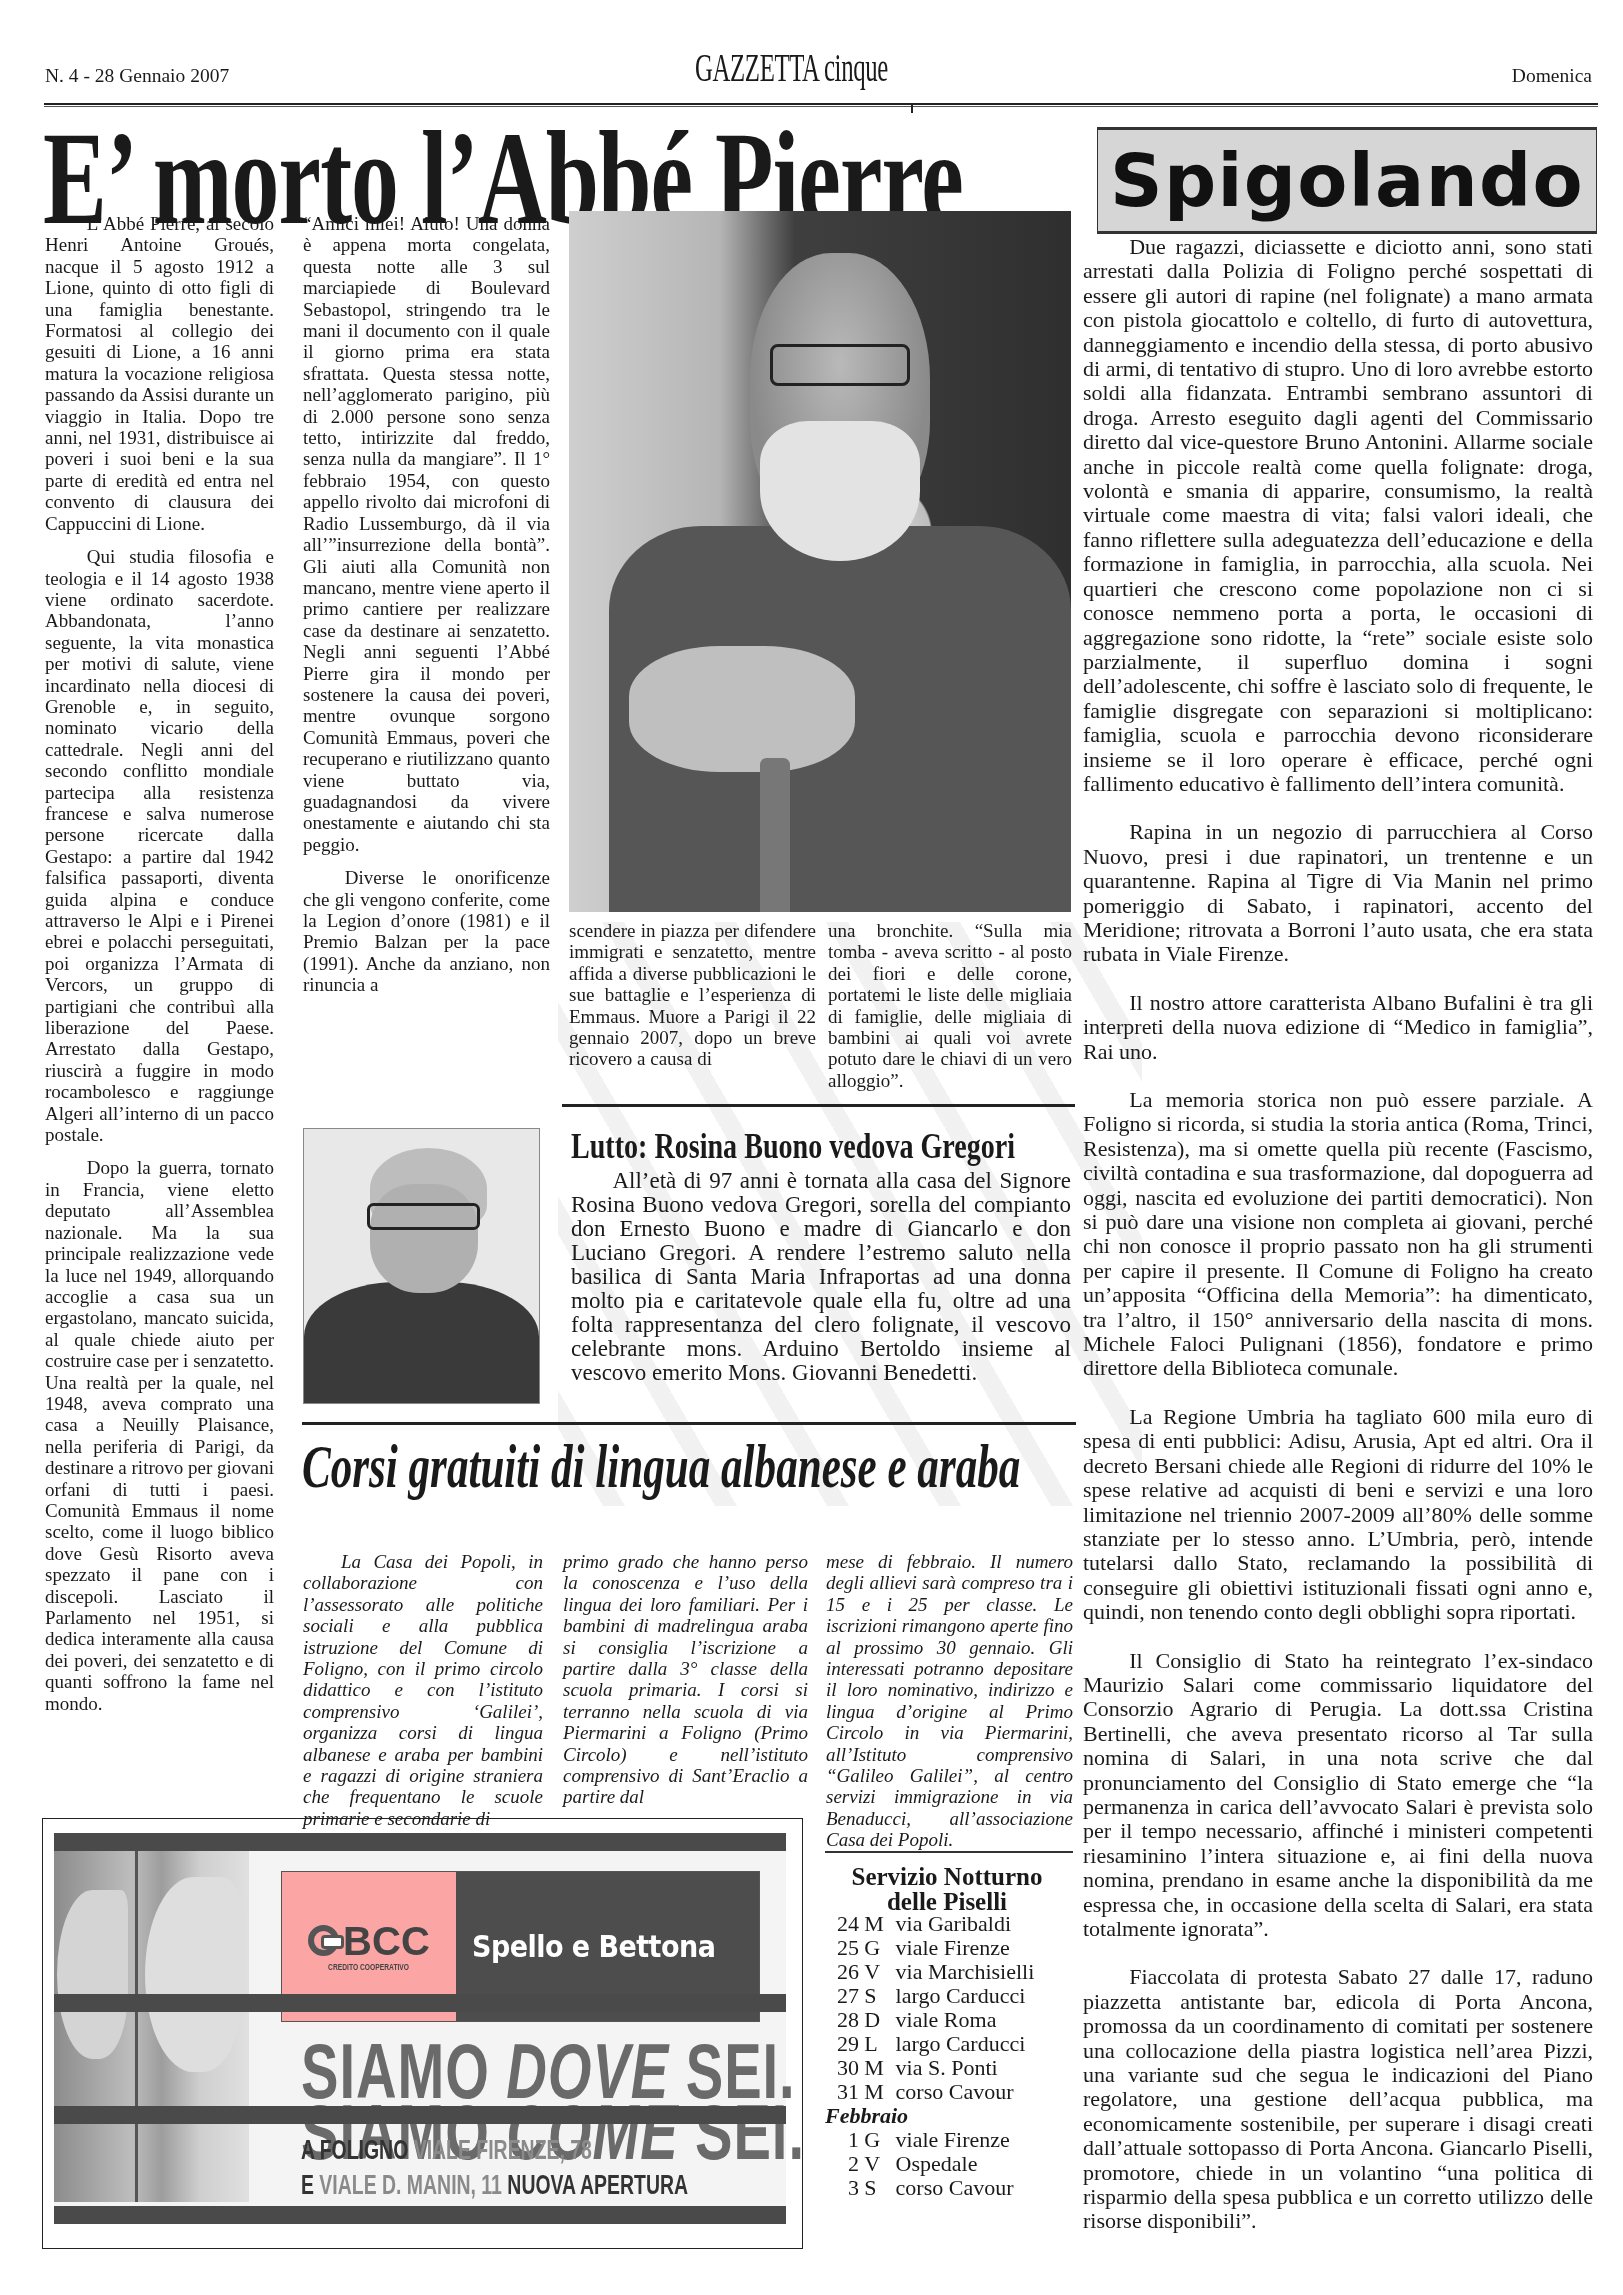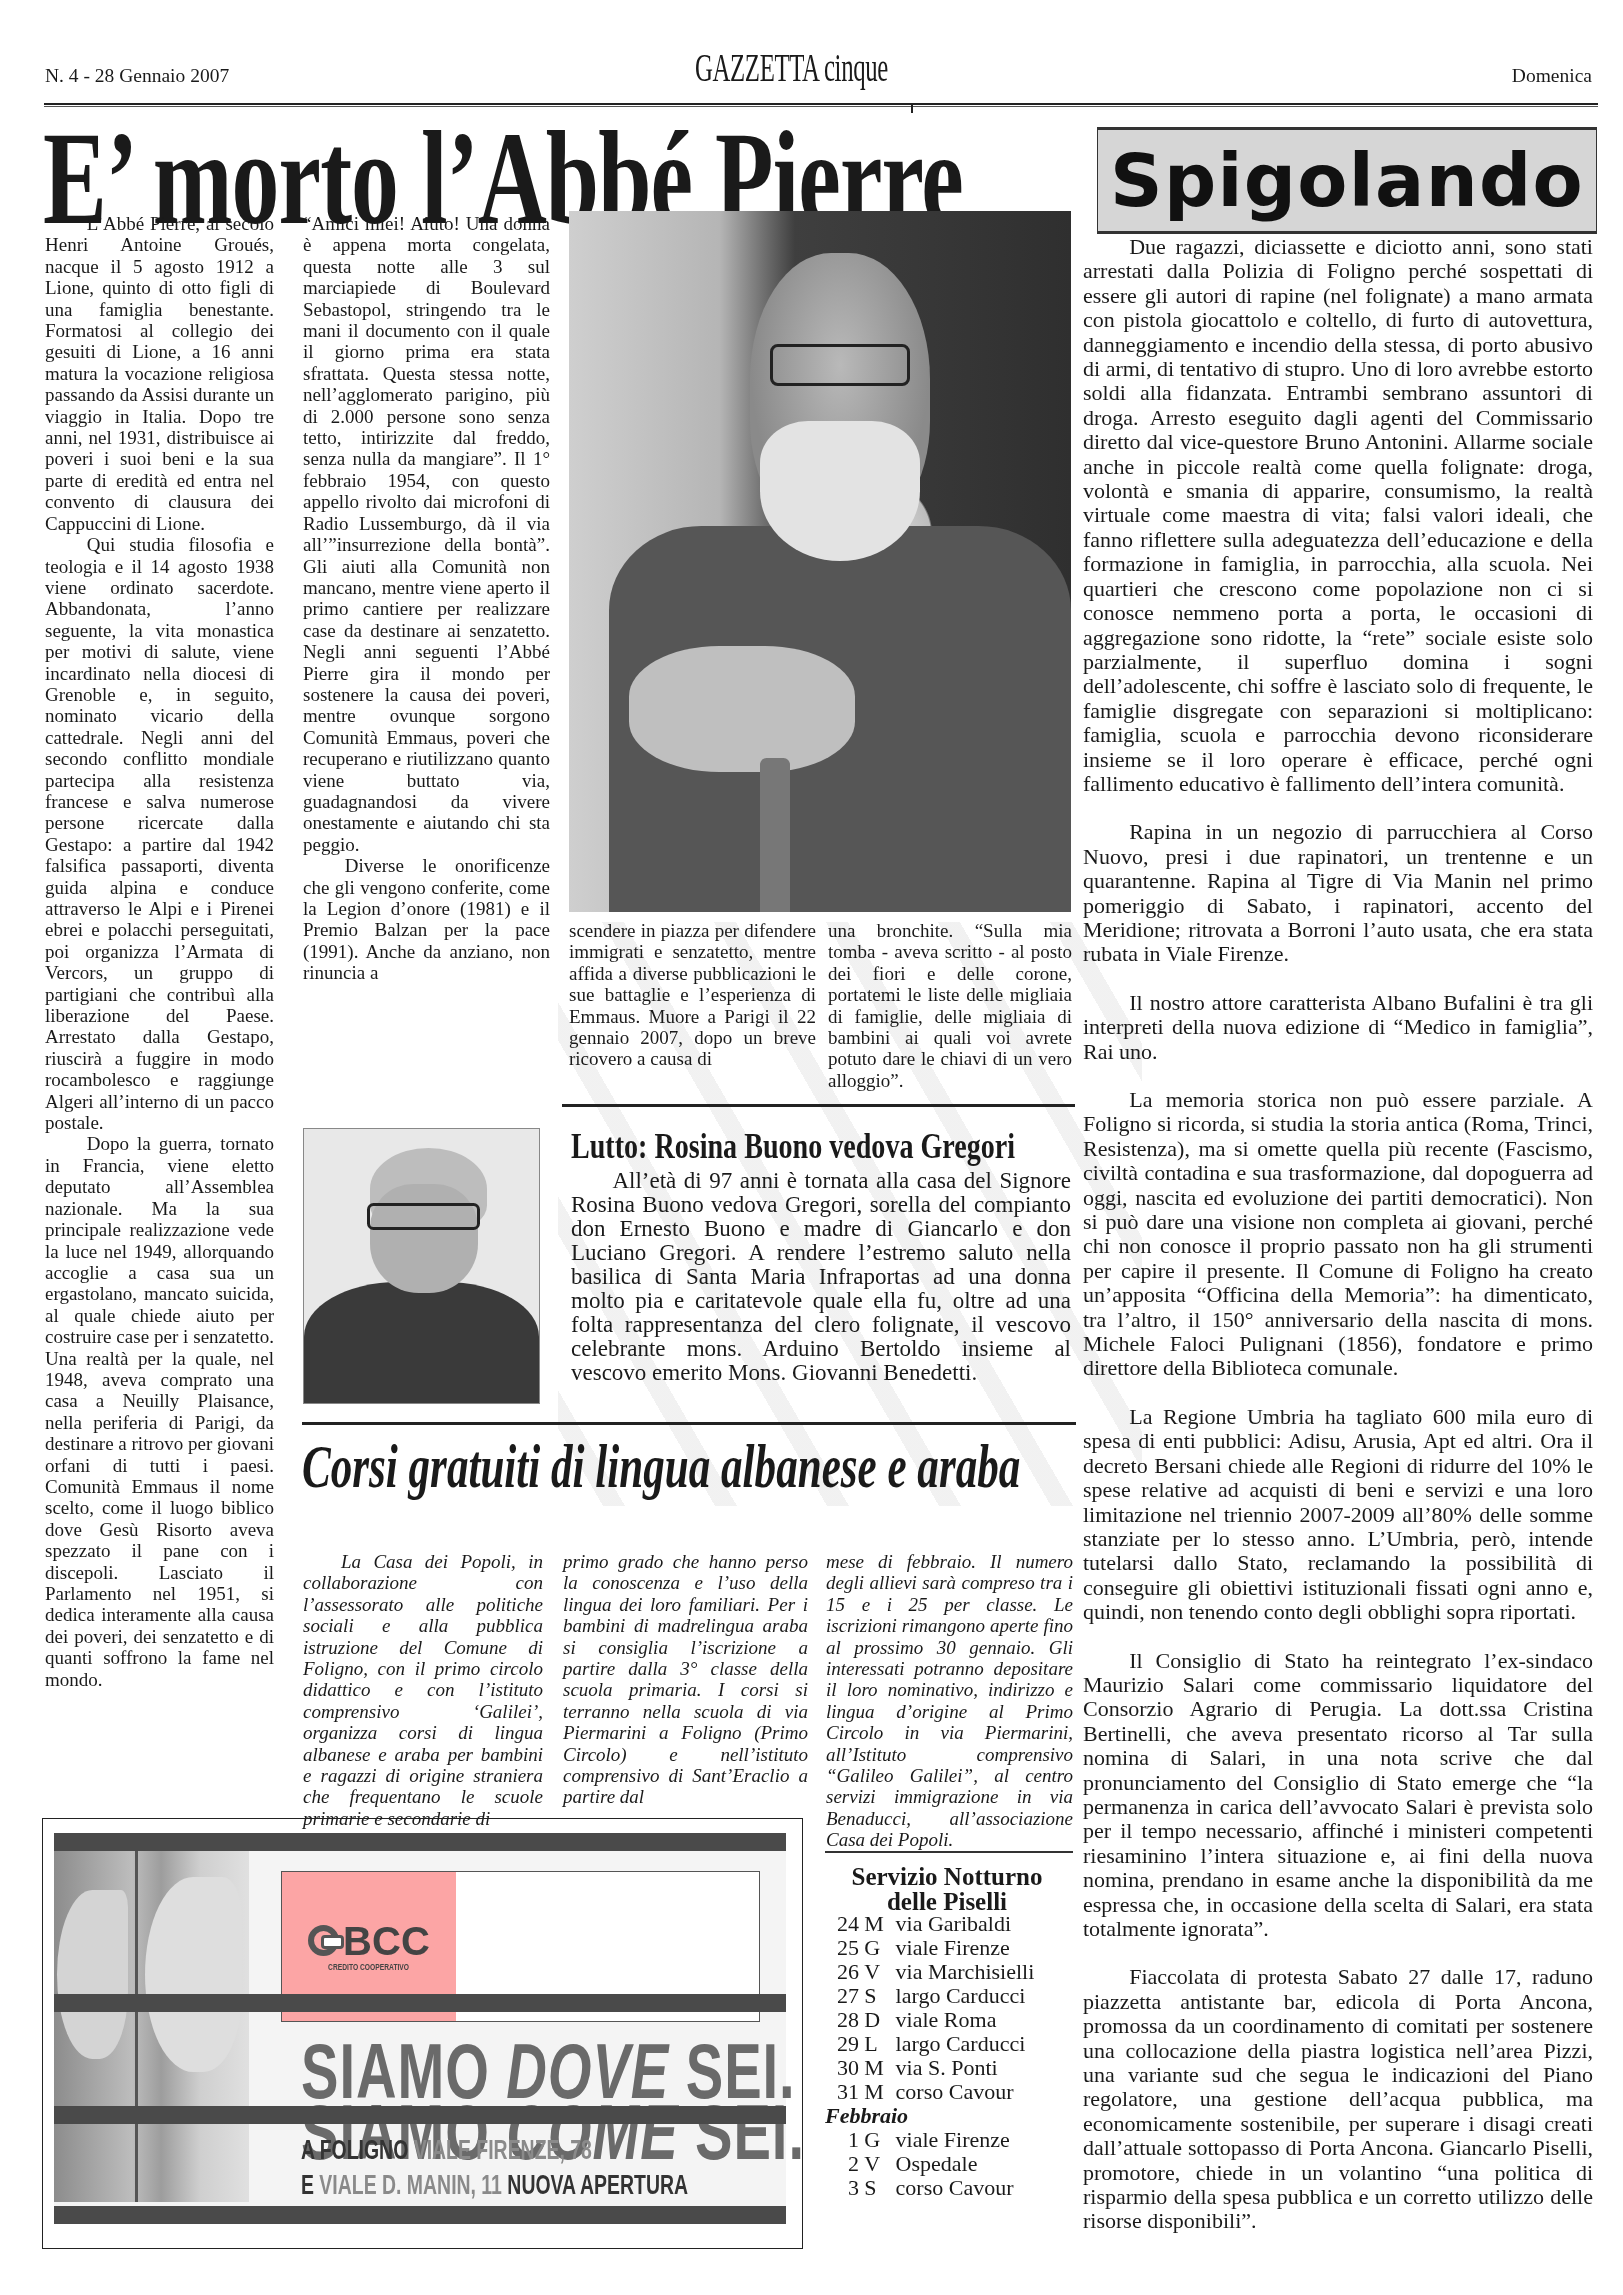--- a/index.html
+++ b/index.html
@@ -17,21 +17,21 @@
 
   
   .headline { left: 43px; top: 109px; font-size: 133px; font-weight: bold; white-space: nowrap; transform: scaleX(0.72); transform-origin: left top; line-height: 1.05; letter-spacing: -1.3px; }
 
   .spig-box { left: 1097px; top: 127px; width: 500px; height: 107px; background: #d6d6d6; border: 1.9px solid #333; border-top-width: 3.9px; border-bottom-width: 3.9px; display: flex; align-items: center; justify-content: center; }
   .spig-box span { font-family: "DejaVu Sans", "Liberation Sans", sans-serif; font-weight: bold; font-size: 73px; color: #111; letter-spacing: 1.3px; }
 
   
   .col { font-size: 19px; line-height: 21.4px; text-align: justify; hyphens: manual; }
   .col p { text-indent: 2.2em; }
-  .col p + p { margin-top: 0; }
+  .col p + p { margin-top: 12px; }
   .col1 { left: 45px; top: 213px; width: 229px; }
   .col2 { left: 303px; top: 213px; width: 247px; }
 
   .photo-main { left: 569px; top: 211px; width: 502px; height: 701px; overflow: hidden;
     background:
       radial-gradient(ellipse 22% 16% at 58% 30%, #c9c9c9 0%, #9a9a9a 60%, transparent 62%),
       radial-gradient(ellipse 20% 12% at 58% 46%, #e6e6e6 0%, #bdbdbd 70%, transparent 72%),
       radial-gradient(ellipse 55% 50% at 58% 85%, #4d4d4d 0%, #3a3a3a 60%, transparent 62%),
       linear-gradient(90deg, #cfcfcf 0%, #b5b5b5 30%, #3f3f3f 45%, #2f2f2f 100%);
   }
@@ -185,20 +185,23 @@
     <div class="face2"></div>
   </div>
   <div class="ad-logo-box">
     <div class="ad-logo-left">
       <div class="bcc-row">
         <div class="bcc-icon"></div>
         <div class="bcc-text">BCC</div>
       </div>
       <div class="bcc-sub">CREDITO COOPERATIVO</div>
     </div>
+    <div class="ad-logo-right">
+      <span>Spello e Bettona</span>
+    </div>
   </div>
   <div class="ad-band" style="top:161px"></div>
   <div class="ad-slogan">
     <div><span>SIAMO </span><em>DOVE</em><span> SEI.</span></div>
     <div><span>SIAMO </span><em>COME</em><span> SEI.</span></div>
   </div>
   <div class="ad-band" style="top:273px"></div>
   <div class="ad-addr" style="top:300px">
     <div><span class="dark">A FOLIGNO </span><span class="light">VIALE FIRENZE, 78</span></div>
     <div><span class="dark">E </span><span class="light">VIALE D. MANIN, 11 </span><span class="dark">NUOVA APERTURA</span></div>

